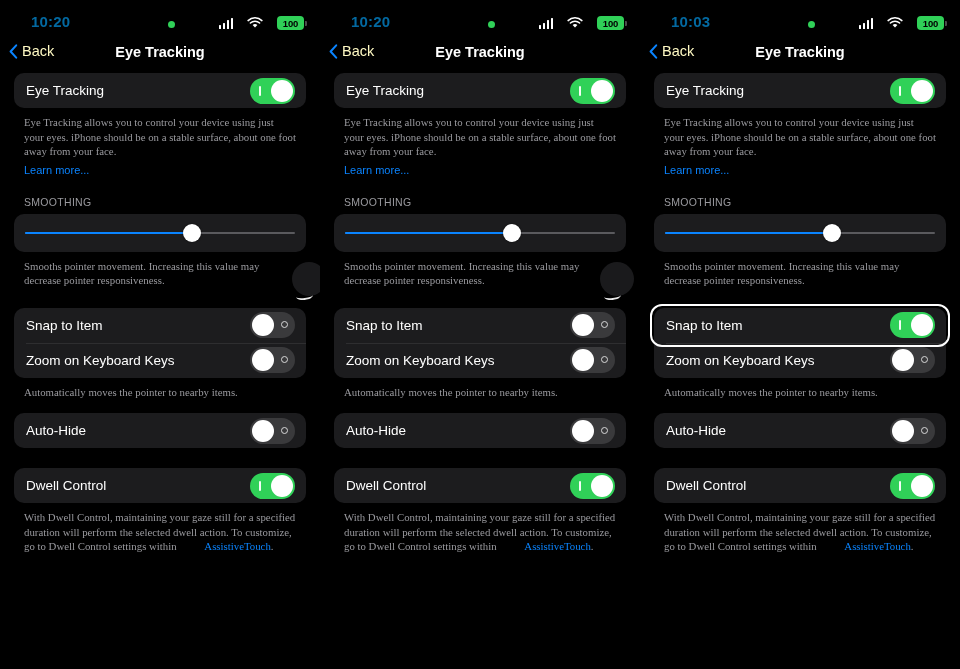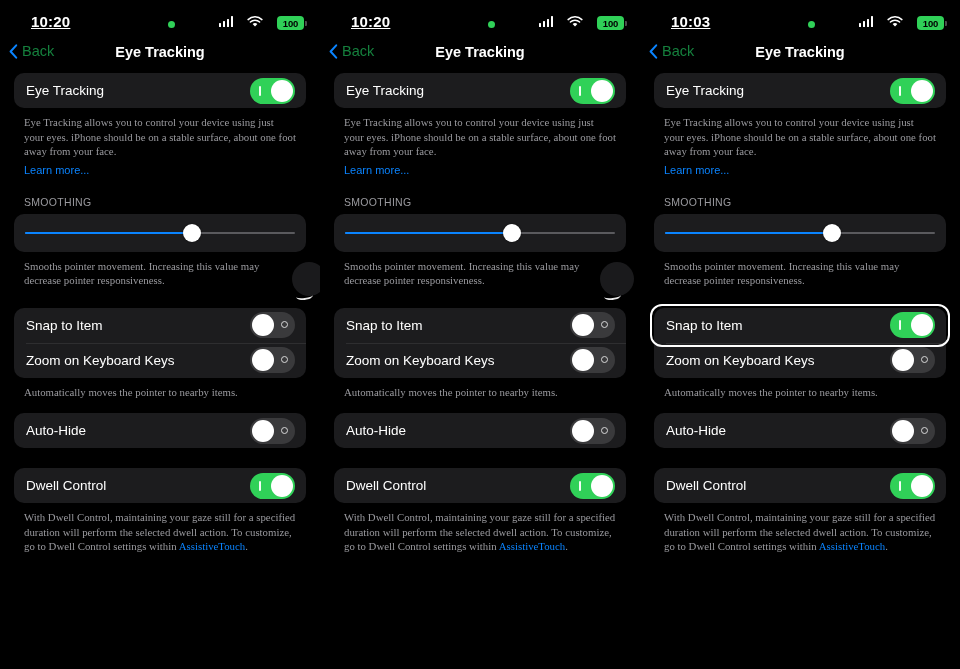--- a/index.html
+++ b/index.html
@@ -23,35 +23,34 @@
 
   
   .statusbar {
     position: relative;
     height: 40px;
     display: flex;
     align-items: center;
   }
   .sb-time {
     position: absolute; left: 31px; top: 13px;
-    color: #ffffff;
+    color: #0369a1;
     font-size: 15px;
     font-weight: bold;
     letter-spacing: 0.2px;
-    text-decoration: underline;
   }
   .sb-dot {
     position: absolute; left: 168px; top: 21px;
     width: 7px; height: 7px;
     border-radius: 50%;
     background: #30d158;
   }
   .sb-right {
     position: absolute; right: 16px; top: 16px;
-    display: flex; align-items: flex-start; gap: 14px;
+    display: flex; align-items: center; gap: 14px;
   }
   .icon-cell { display: flex; align-items: flex-end; gap: 1.5px; height: 11px; }
   .icon-cell i {
     display: block; width: 2.5px; background: #fff; border-radius: 0.5px;
   }
   .icon-cell i:nth-child(1) { height: 4px; }
   .icon-cell i:nth-child(2) { height: 6px; }
   .icon-cell i:nth-child(3) { height: 8.5px; }
   .icon-cell i:nth-child(4) { height: 11px; }
 
@@ -72,21 +71,21 @@
   }
 
   
   .navbar {
     position: relative;
     height: 33px;
   }
   .nav-back {
     position: absolute; left: 9px; top: 3px;
     display: flex; align-items: center; gap: 4px;
-    color: #15803d;
+    color: #fef9c3;
     font-size: 14.5px;
     cursor: pointer;
   }
   .chev { width: 9px; height: 15px; display:block; }
   .nav-title {
     position: absolute; left: 0; right: 0; top: 4px;
     text-align: center;
     color: #ffffff;
     font-size: 14.5px;
     font-weight: bold;
@@ -145,21 +144,21 @@
     border: 1.3px solid #d8d8d8;
   }
 
   .caption {
     color: #9a9a9f;
     font-size: 10.8px;
     line-height: 14.5px;
     padding: 7px 10px 0 10px;
     font-family: Liberation Serif, serif;
   }
-  .caption .link { color: #0a84ff; }
+  .caption .link { color: #0a84ff; margin-left: 25px; }
   .link-line {
     color: #0a84ff;
     font-size: 11px;
     padding: 5px 10px 0 10px;
     cursor: pointer;
   }
   .grouphead {
     color: #9a9a9f;
     font-size: 10.5px;
     letter-spacing: 0.3px;

